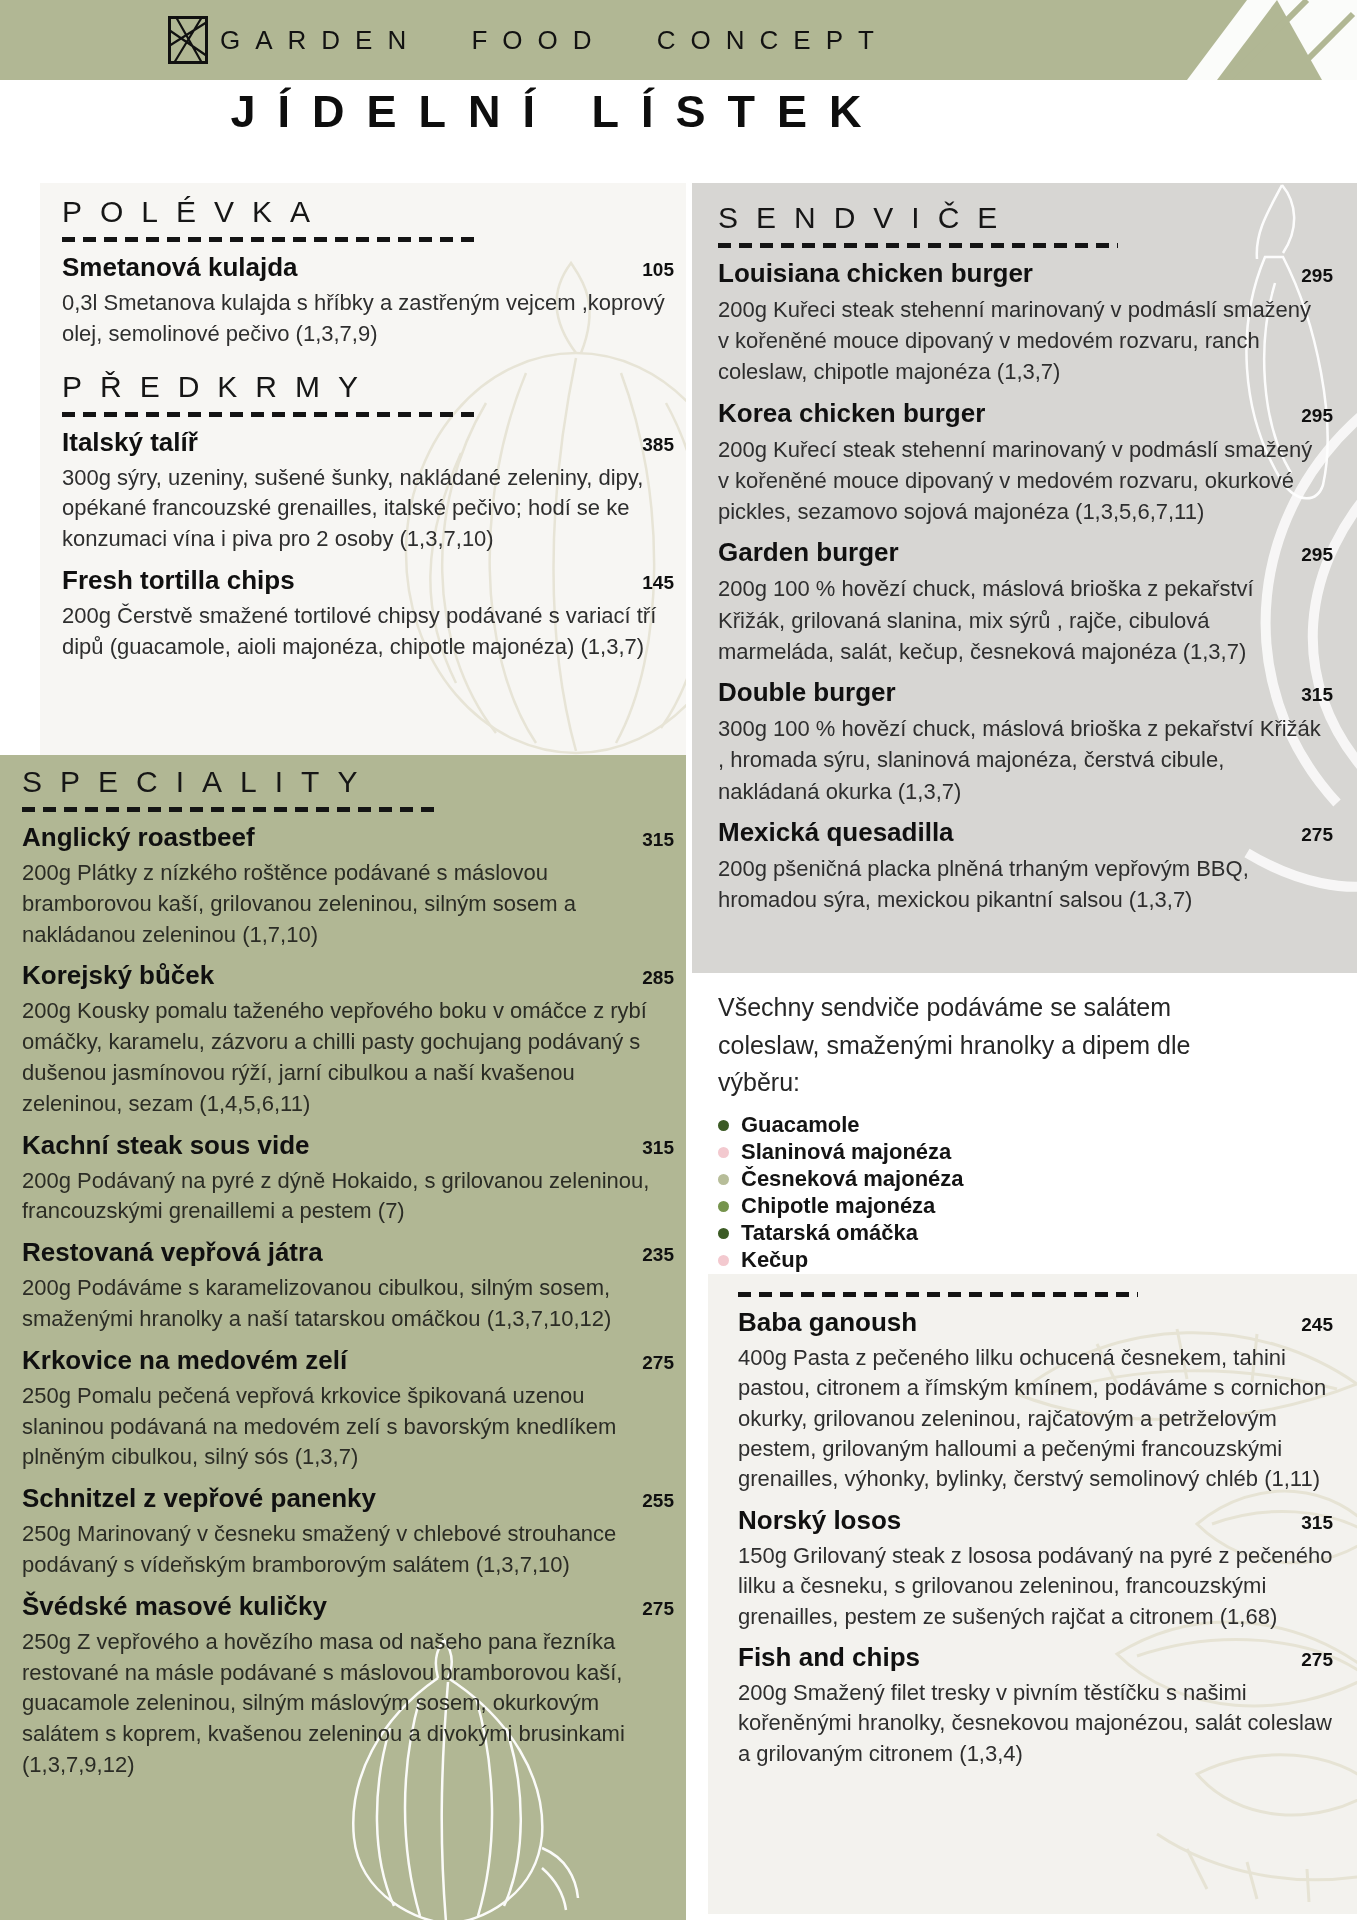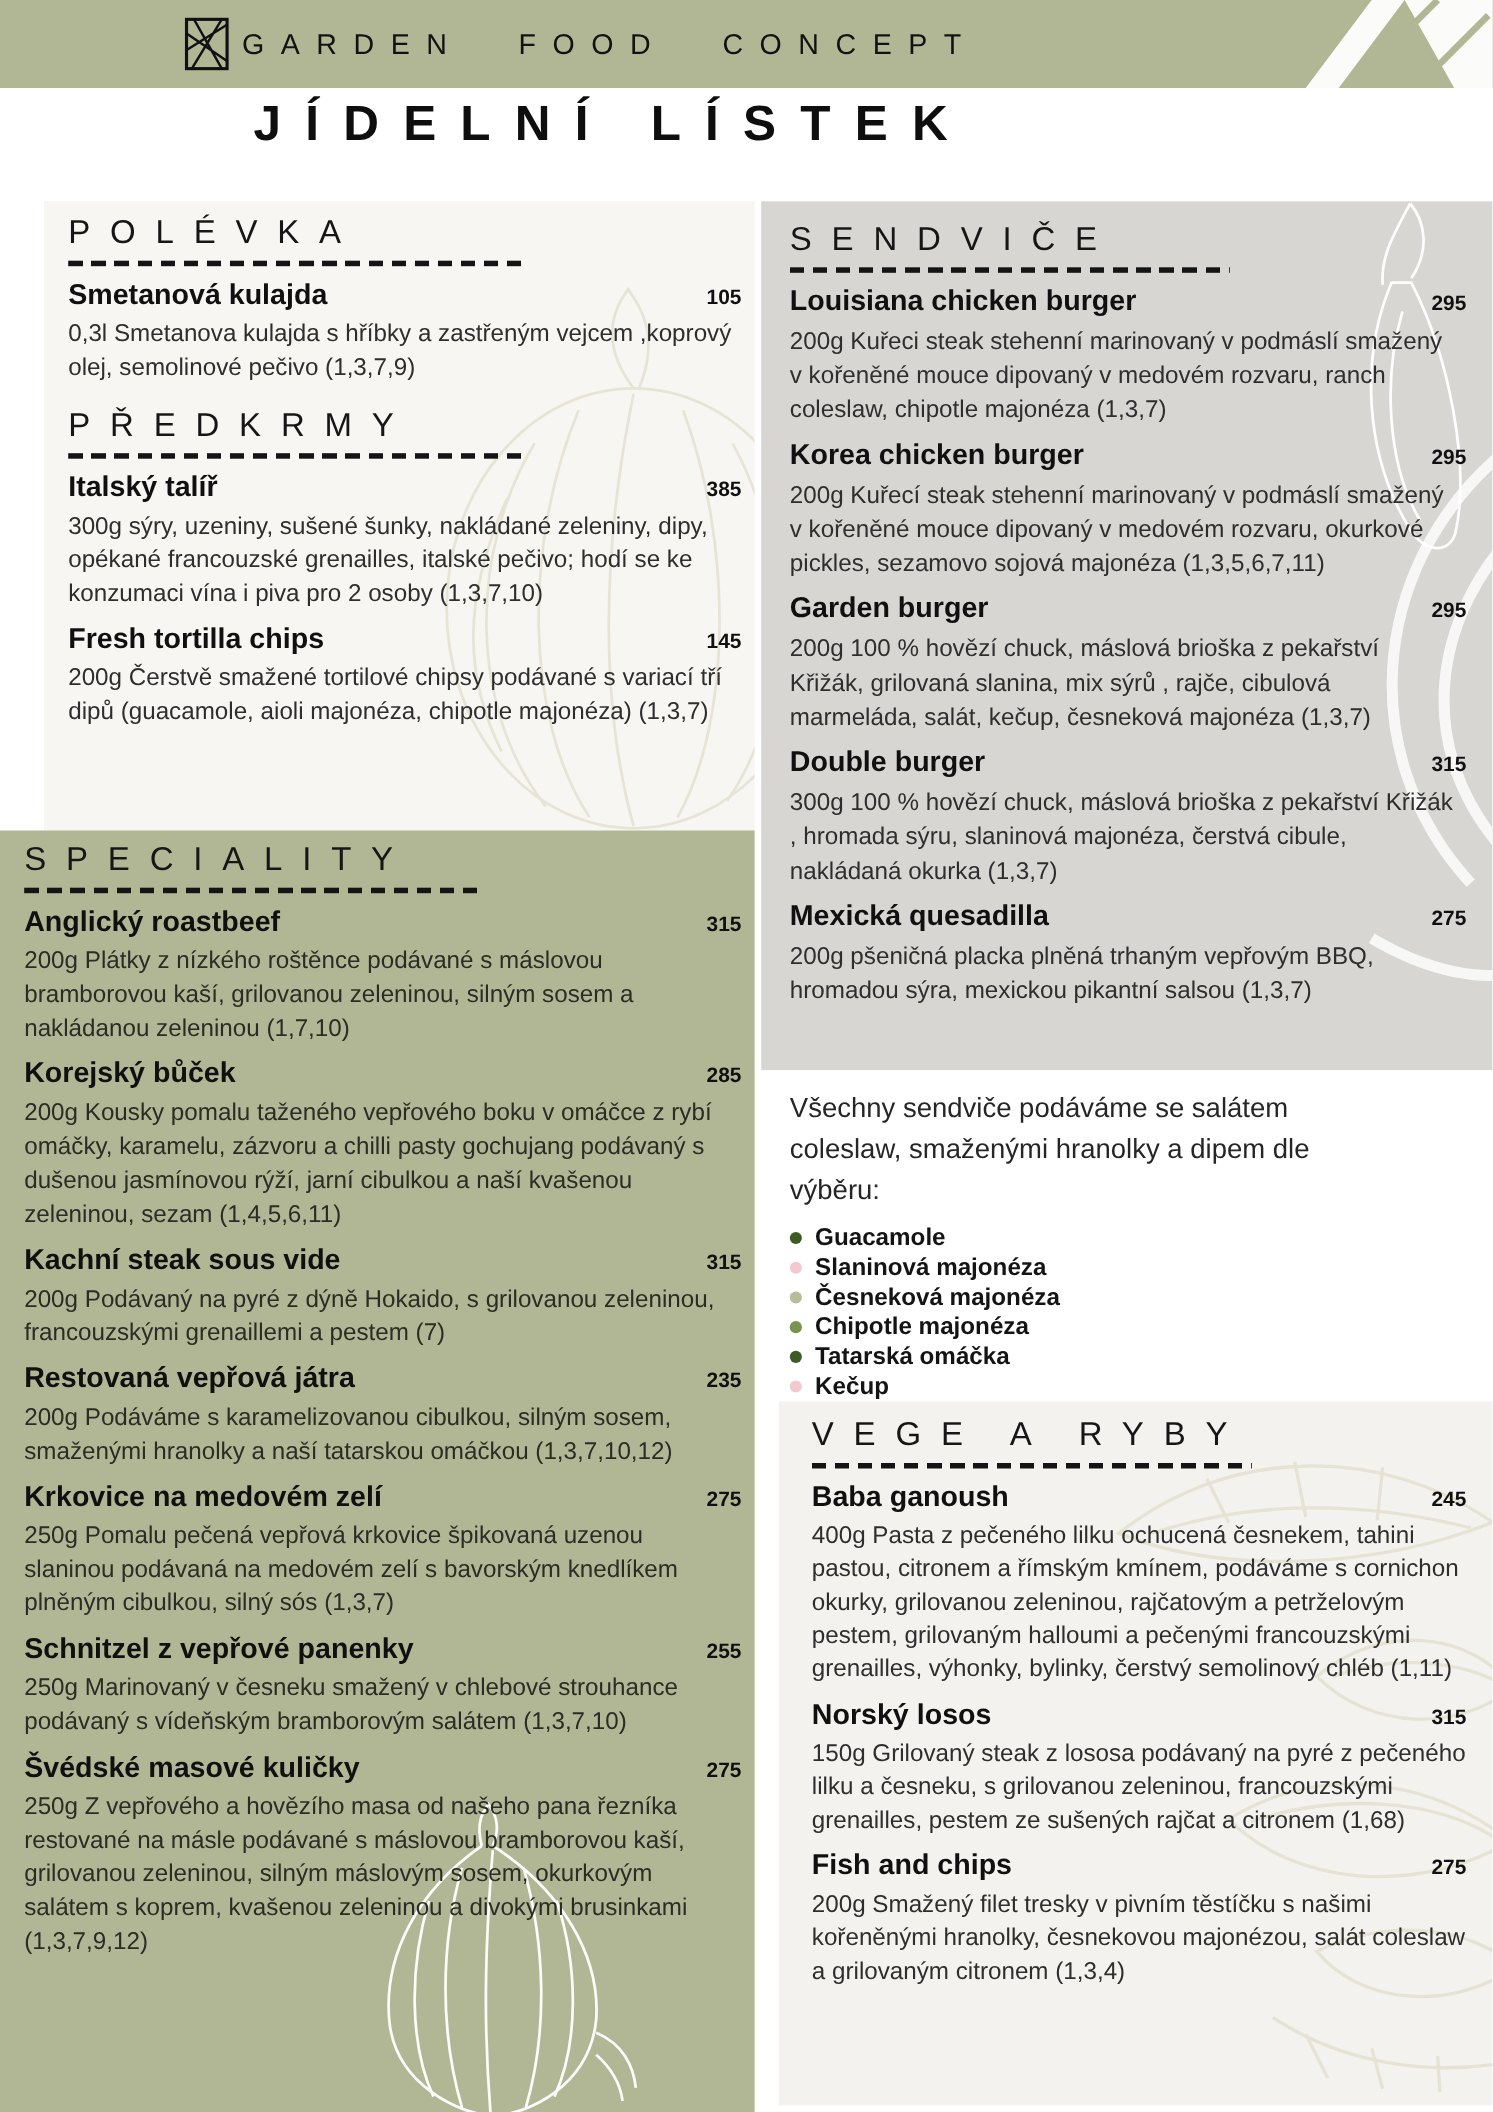--- a/index.html
+++ b/index.html
@@ -181,21 +181,21 @@
             <span class="item-name">Schnitzel z vepřové panenky</span>
             <span class="item-price">255</span>
           </div>
           <p class="item-desc">250g Marinovaný v česneku smažený v chlebové strouhance podávaný s vídeňským bramborovým salátem (1,3,7,10)</p>
         </div>
         <div class="item">
           <div class="item-head">
             <span class="item-name">Švédské masové kuličky</span>
             <span class="item-price">275</span>
           </div>
-          <p class="item-desc">250g Z vepřového a hovězího masa od našeho pana řezníka restované na másle podávané s máslovou bramborovou kaší, grilovanou zeleninou, silným máslovým sosem, okurkovým salátem s koprem, kvašenou zeleninou a divokými brusinkami (1,3,7,9,12)</p>
+          <p class="item-desc">250g Z vepřového a hovězího masa od našeho pana řezníka restované na másle podávané s máslovou bramborovou kaší, guacamole zeleninou, silným máslovým sosem, okurkovým salátem s koprem, kvašenou zeleninou a divokými brusinkami (1,3,7,9,12)</p>
         </div>
       </div>
     </div>
   </div>
 
   <div class="col-right">
 
     <div class="panel panel-gray">
       <svg class="deco" style="right:0;top:-10px;" width="170" height="400" viewBox="0 0 170 400">
         <g fill="none" stroke="#ffffff" stroke-width="2.5" opacity="0.95">
@@ -294,21 +294,20 @@
           <path d="M255 250 C 310 230, 370 235, 410 258"></path>
           <path d="M160 380 C 240 330, 340 340, 416 400 C 330 450, 220 440, 160 380 Z"></path>
           <path d="M180 382 C 260 355, 350 362, 404 398"></path>
           <path d="M240 500 C 300 470, 380 475, 420 515 C 360 555, 280 548, 240 500 Z"></path>
           <path d="M200 560 C 260 600, 340 615, 418 600"></path>
           <path d="M230 575 L250 615 M290 588 L300 625 M350 595 L352 628"></path>
         </g>
       </svg>
 
       <div class="sec">
-        <h2 class="sec-heading">VEGE A RYBY</h2>
         <div class="dashes"></div>
 
         <div class="item">
           <div class="item-head">
             <span class="item-name">Baba ganoush</span>
             <span class="item-price">245</span>
           </div>
           <p class="item-desc">400g Pasta z pečeného lilku ochucená česnekem, tahini pastou, citronem a římským kmínem, podáváme s cornichon okurky, grilovanou zeleninou, rajčatovým a petrželovým pestem, grilovaným halloumi a pečenými francouzskými grenailles, výhonky, bylinky, čerstvý semolinový chléb (1,11)</p>
         </div>
         <div class="item">

